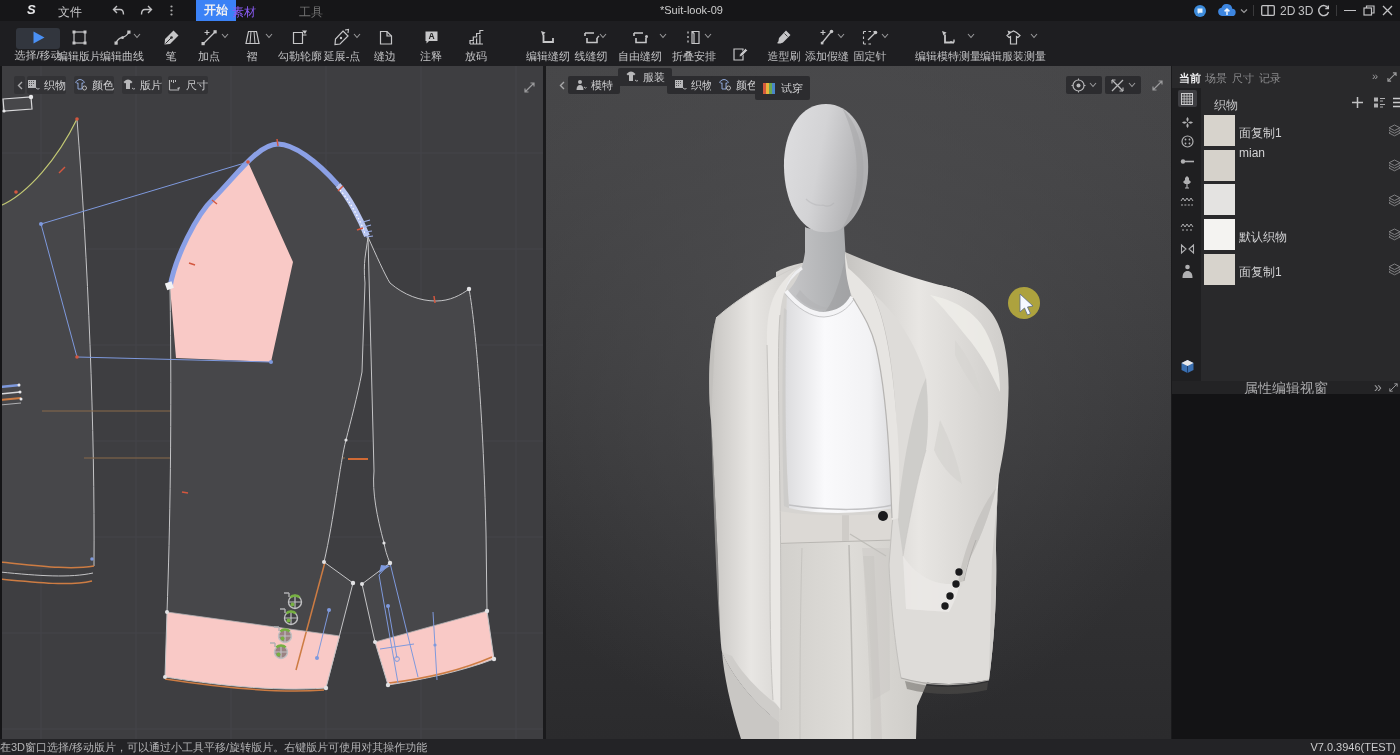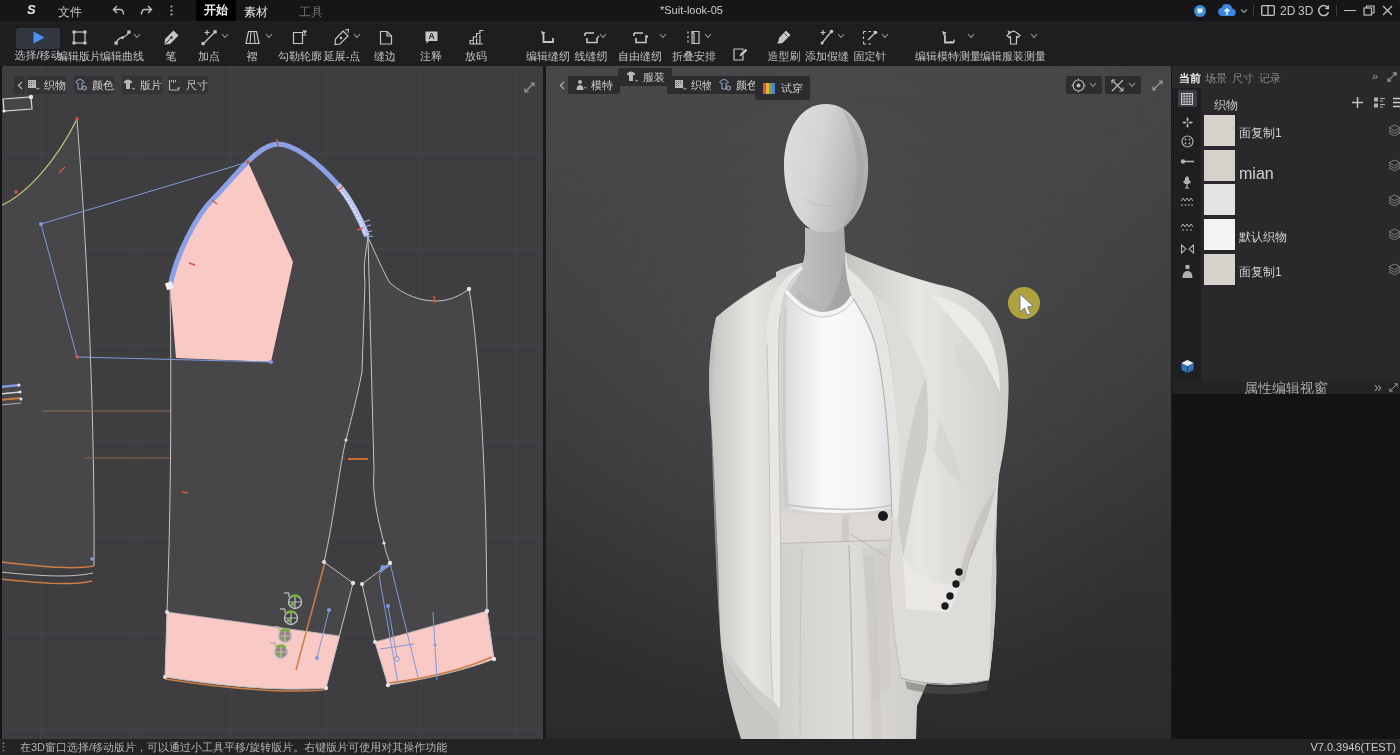--- a/index.html
+++ b/index.html
@@ -35,24 +35,24 @@
         <path d="M5 1 L1.5 4.5 L5 8 M1.5 4.5 H8 C10.5 4.5 11.5 6.5 11.5 9.5" stroke="#c0c0c2" stroke-width="1.4" fill="none"></path>
       </svg>
   <svg class="abs" style="left:140px;top:5px" width="13" height="11" viewBox="0 0 13 11">
         <path d="M8 1 L11.5 4.5 L8 8 M11.5 4.5 H5 C2.5 4.5 1.5 6.5 1.5 9.5" stroke="#c0c0c2" stroke-width="1.4" fill="none"></path>
       </svg>
   <svg class="abs" style="left:170px;top:5px" width="3" height="11" viewBox="0 0 3 11">
         <circle cx="1.5" cy="1.5" r="1.1" fill="#aaa"></circle>
         <circle cx="1.5" cy="5.5" r="1.1" fill="#aaa"></circle>
         <circle cx="1.5" cy="9.5" r="1.1" fill="#aaa"></circle>
       </svg>
-  <div class="abs" style="left:196px;top:0;width:40px;height:32px;background:#000000;color:#f0f0f2;text-align:center;line-height:21px;font-weight:bold;font-size:12px">开始</div>
-  <span class="abs" style="left:244px;top:4px;color:#e5e5e5">素材</span>
+  <div class="abs" style="left:196px;top:0;width:40px;height:32px;background:#3b82f6;color:#f0f0f2;text-align:center;line-height:21px;font-weight:bold;font-size:12px">开始</div>
+  <span class="abs" style="left:232px;top:4px;color:#8b5cf6">素材</span>
   <span class="abs" style="left:299px;top:4px;color:#737373">工具</span>
-  <span class="abs" style="left:660px;top:4px;color:#cecece;font-size:11px">*Suit-look-05</span>
+  <span class="abs" style="left:660px;top:4px;color:#cecece;font-size:11px">*Suit-look-09</span>
   <svg class="abs" style="left:1194px;top:5px" width="12" height="12" viewBox="0 0 12 12">
         <circle cx="6" cy="6" r="6" fill="#3d8cdc"></circle>
         <path d="M3.5 3.5 h5 v4.2 h-3 l-1.2 1.3 v-1.3 h-0.8 Z" fill="#e8f2fc"></path>
       </svg>
   <svg class="abs" style="left:1216px;top:4px" width="22" height="14" viewBox="0 0 22 14">
         <path d="M6 12 a4.2 4.2 0 0 1 -0.5 -8.3 a5.6 5.6 0 0 1 10.8 1 a3.6 3.6 0 0 1 -0.6 7.3 Z" fill="#3d86e0"></path>
         <path d="M11 11 V5.2 M8.6 7.4 L11 5 l2.4 2.4" stroke="#eef4fc" stroke-width="1.5" fill="none"></path>
       </svg>
   <svg class="abs" style="left:1240px;top:8px" width="8" height="6" viewBox="0 0 8 6">
         <path d="M1 1.5 L4 4.5 L7 1.5" stroke="#9a9a9c" stroke-width="1.2" fill="none"></path>
@@ -706,21 +706,21 @@
         </svg>
   </div>
   <div class="abs" style="left:1171px"></div>
 
   <div class="abs" style="left:32px;top:49px;width:31px;height:31px;background:#d7d3cc"></div>
   <span class="abs" style="left:67px;top:59px;font-size:12px;color:#d2d2d4">面复制1</span>
   <svg class="abs" style="left:216px;top:58px" width="13" height="13" viewBox="0 0 13 13">
         <path d="M6.5 1 L12 3.8 L6.5 6.6 L1 3.8 Z M2.2 5.6 L1 6.4 L6.5 9.2 L12 6.4 L10.8 5.6 M2.2 8.2 L1 9 L6.5 11.8 L12 9 L10.8 8.2" fill="none" stroke="#88888a" stroke-width="0.9"></path>
       </svg>
   <div class="abs" style="left:32px;top:84px;width:31px;height:31px;background:#d6d2cb"></div>
-  <span class="abs" style="left:67px;top:99px;font-size:16px;color:#d2d2d4">mian</span>
+  <span class="abs" style="left:67px;top:80px;font-size:12px;color:#d2d2d4">mian</span>
   <svg class="abs" style="left:216px;top:93px" width="13" height="13" viewBox="0 0 13 13">
         <path d="M6.5 1 L12 3.8 L6.5 6.6 L1 3.8 Z M2.2 5.6 L1 6.4 L6.5 9.2 L12 6.4 L10.8 5.6 M2.2 8.2 L1 9 L6.5 11.8 L12 9 L10.8 8.2" fill="none" stroke="#88888a" stroke-width="0.9"></path>
       </svg>
   <div class="abs" style="left:32px;top:118px;width:31px;height:31px;background:#e4e3e1"></div>
   <svg class="abs" style="left:216px;top:128px" width="13" height="13" viewBox="0 0 13 13">
         <path d="M6.5 1 L12 3.8 L6.5 6.6 L1 3.8 Z M2.2 5.6 L1 6.4 L6.5 9.2 L12 6.4 L10.8 5.6 M2.2 8.2 L1 9 L6.5 11.8 L12 9 L10.8 8.2" fill="none" stroke="#88888a" stroke-width="0.9"></path>
       </svg>
   <div class="abs" style="left:32px;top:153px;width:31px;height:31px;background:#f4f3f1"></div>
   <span class="abs" style="left:67px;top:163px;font-size:12px;color:#d2d2d4">默认织物</span>
   <svg class="abs" style="left:216px;top:162px" width="13" height="13" viewBox="0 0 13 13">
@@ -742,17 +742,17 @@
 
   <div class="abs" style="left:0;top:328px;width:229px;height:345px;background:#131315"></div>
 </div>
 
 <div id="statusbar" class="abs">
   <svg style="position:absolute;left:2px;top:3px" width="3" height="10" viewBox="0 0 3 10">
         <circle cx="1.5" cy="1.2" r="1" fill="#7a7a7c"></circle>
         <circle cx="1.5" cy="4.8" r="1" fill="#7a7a7c"></circle>
         <circle cx="1.5" cy="8.4" r="1" fill="#7a7a7c"></circle>
       </svg>
-  <span style="margin-left:20px">在3D窗口选择/移动版片，可以通过小工具平移/旋转版片。右键版片可使用对其操作功能</span>
+  <span style="margin-left:0">在3D窗口选择/移动版片，可以通过小工具平移/旋转版片。右键版片可使用对其操作功能</span>
   <span style="position:absolute;right:4px;top:0;color:#cccccd">V7.0.3946(TEST)</span>
 </div>
 
 </div>
 
 </body></html>

